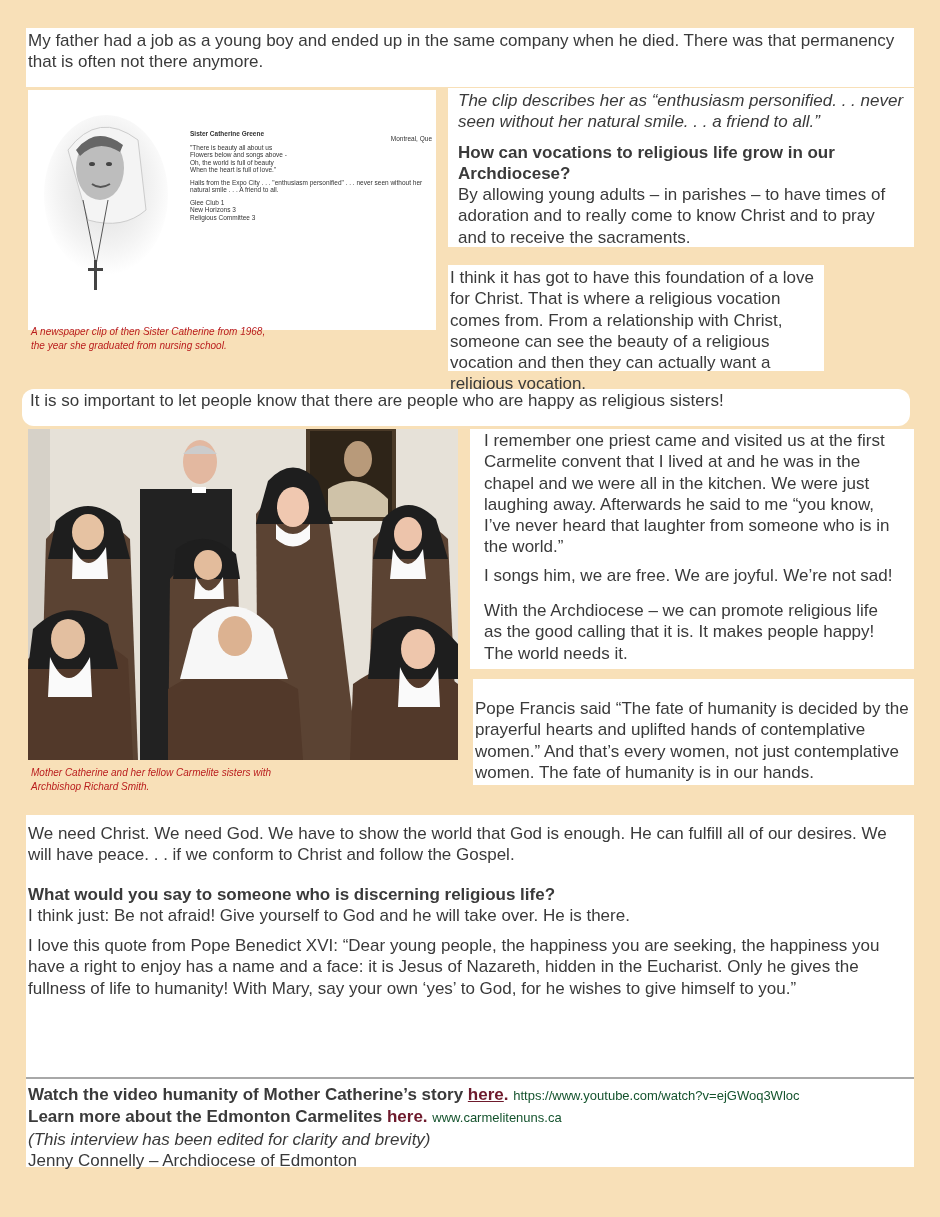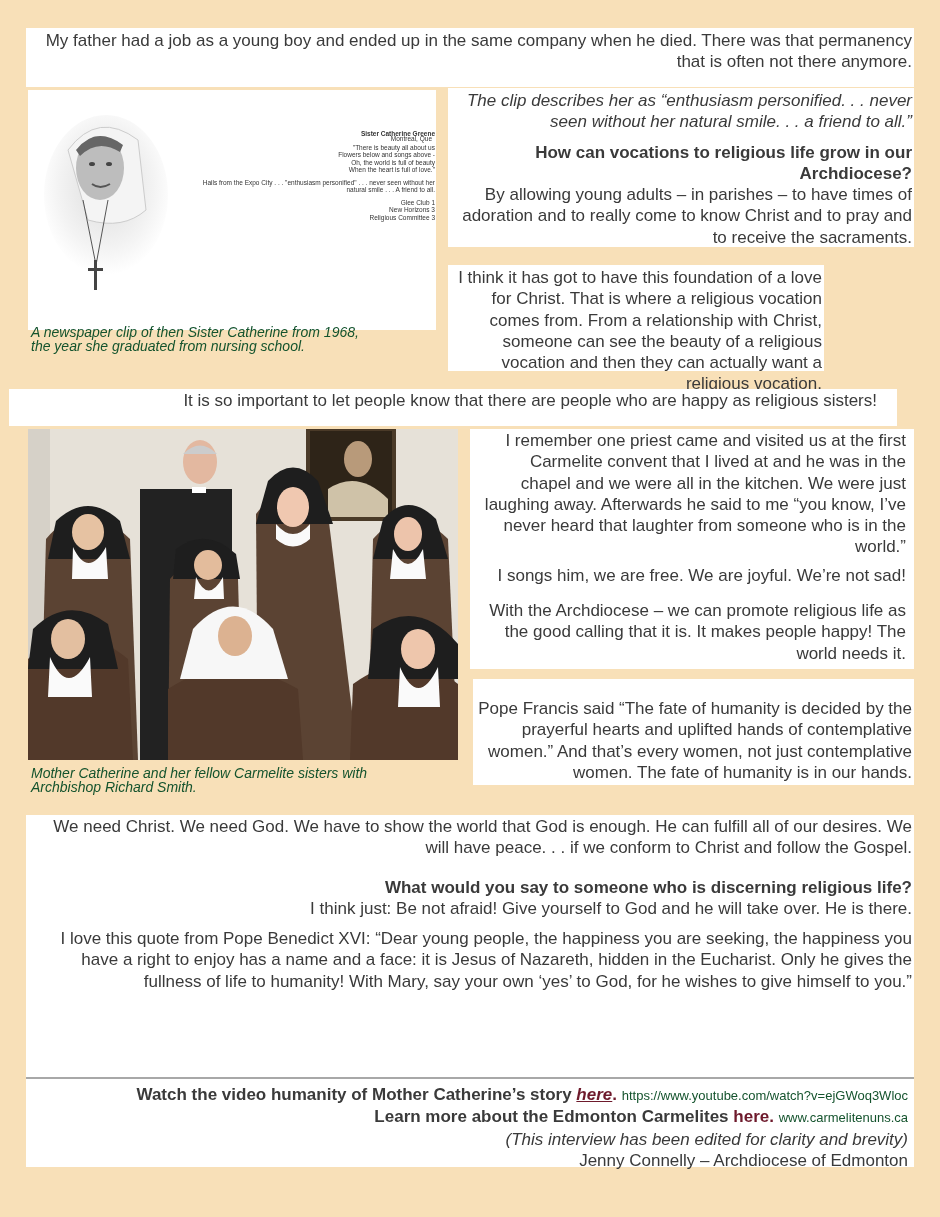--- a/index.html
+++ b/index.html
@@ -2,54 +2,54 @@
 <html><head>
 <meta charset="utf-8">
 <style>
   html, body { margin: 0; padding: 0; }
   body {
     width: 940px; height: 1217px; position: relative; overflow: hidden;
     background: #f8e0b8;
     font-family: "Liberation Sans", sans-serif;
     color: #3a3a3a;
   }
-  .box { position: absolute; background: #ffffff; box-sizing: border-box; text-align: right; }
+  .box { position: absolute; background: #ffffff; box-sizing: border-box; }
   .txt { font-size: 17px; line-height: 21.3px; margin: 0; }
   .it { font-style: italic; }
   .b { font-weight: bold; }
   p { margin: 0; }
 
   
   #b1 { left: 26px; top: 28px; width: 888px; height: 59px; padding: 2px 2px; }
 
   
   #clip { left: 28px; top: 90px; width: 408px; height: 240px; background: #fff; overflow: hidden; }
-  .cap { position: absolute; font-style: italic; font-size: 14px; line-height: 14px; color: #14532d; }
+  .cap { position: absolute; font-style: italic; font-size: 10px; line-height: 14px; color: #b91c1c; }
   #cap1 { left: 31px; top: 325px; width: 400px; }
 
   
-  #b2 { left: 448px; top: 88px; width: 466px; height: 159px; padding: 2px 2px; }
+  #b2 { left: 448px; top: 88px; width: 466px; height: 159px; padding: 2px 10px; }
   #b3 { left: 448px; top: 265px; width: 376px; height: 106px; padding: 2px 2px; }
 
   
-  #b4 { left: 9px; top: 389px; width: 888px; height: 37px; padding: 1px 20px; }
+  #b4 { left: 22px; top: 389px; width: 888px; height: 37px; padding: 1px 8px; border-radius: 12px; }
 
   
   #group { left: 28px; top: 429px; width: 430px; height: 331px; overflow: hidden; background: #e9e4dc; }
   #cap2 { left: 31px; top: 766px; width: 420px; }
 
-  #b5 { left: 470px; top: 429px; width: 444px; height: 240px; padding: 1px 8px; }
+  #b5 { left: 470px; top: 429px; width: 444px; height: 240px; padding: 1px 14px; }
   #b6 { left: 473px; top: 679px; width: 441px; height: 106px; padding: 19px 2px; }
 
   
-  #b7 { left: 26px; top: 815px; width: 888px; height: 352px; padding: 1px 2px; }
+  #b7 { left: 26px; top: 815px; width: 888px; height: 352px; padding: 8px 2px; }
   .rule { position: absolute; left: 26px; top: 1077px; width: 888px; height: 2px; background: #a8a8a8; }
 
   .link-dark { color: #6e1a2c; font-weight: bold; }
-  .link-under { text-decoration: underline; font-style: italic; }
+  .link-under { text-decoration: underline; }
   .url { color: #14532d; font-size: 13px; font-weight: normal; }
 
   
   .clip-text { position: absolute; left: 162px; top: 40px; font-size: 6.5px; line-height: 7.5px; color: #333; width: 245px; }
   .clip-text .name { font-weight: bold; margin-bottom: 6px; }
   .clip-text .blk { margin-bottom: 5px; }
   .clip-loc { position: absolute; right: 4px; top: 45px; font-size: 6.5px; color: #333; }
 </style>
 </head>
 <body>

